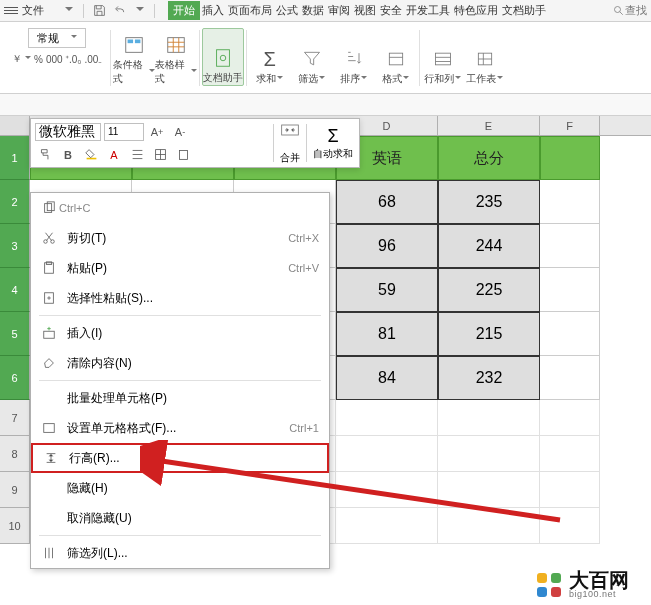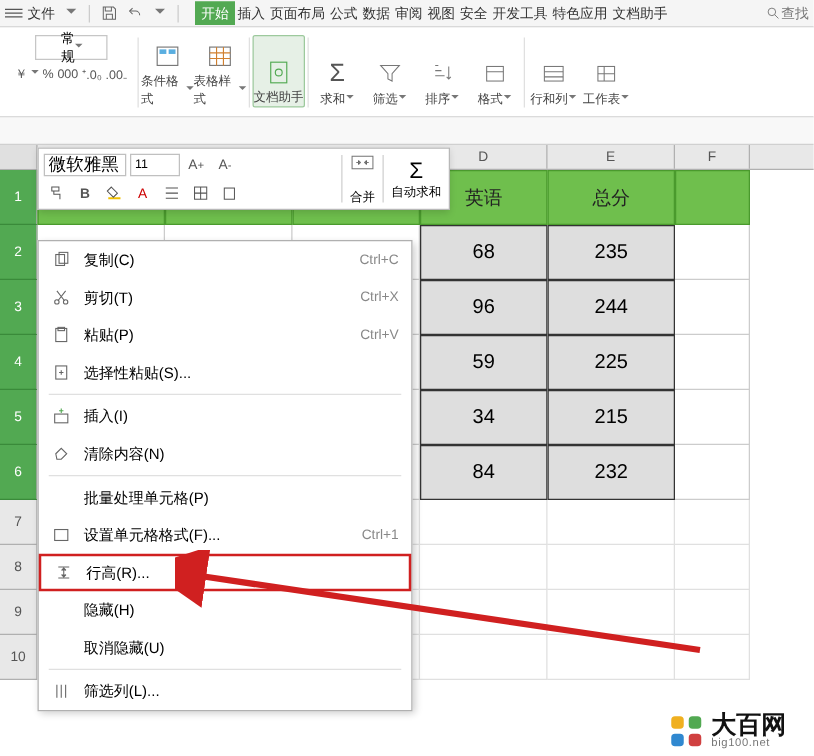--- a/index.html
+++ b/index.html
@@ -2,34 +2,34 @@
 <html><head>
   <meta charset="utf-8">
   <style>
     * { box-sizing: border-box; margin: 0; padding: 0; font-family: "Microsoft YaHei", sans-serif; }
     body { width: 651px; height: 605px; background: #fff; position: relative; overflow: hidden; }
 
     
     .menu-bar { display: flex; align-items: center; height: 22px; background: #f5f5f5; font-size: 11px; color: #333; padding: 0 4px; border-bottom: 1px solid #d0d0d0; }
     .menu-bar .hamburger { width: 14px; display: flex; flex-direction: column; gap: 2px; margin-right: 4px; }
     .menu-bar .hamburger span { height: 1px; background: #555; }
-    .menu-bar .file-menu { margin-right: 4px; }
+    .menu-bar .file-menu { margin-right: 16px; }
     .menu-bar .dropdown-caret { border: 4px solid transparent; border-top-color: #777; margin: 0 5px; display: inline-block; }
     .menu-bar .divider { width: 1px; height: 14px; background: #ccc; margin: 0 5px; }
     .menu-bar .icon-btn { padding: 0 4px; color: #666; cursor: pointer; }
     .menu-bar .tabs { display: flex; margin-left: 8px; }
     .menu-bar .tab { padding: 2px 2px; cursor: pointer; }
     .menu-bar .tab.active { background: #52a952; color: #fff; padding: 2px 5px; }
     .menu-bar .search { margin-left: auto; display: flex; align-items: center; color: #777; }
 
     
     .ribbon { display: flex; align-items: flex-start; background: #fff; border-bottom: 1px solid #d0d0d0; height: 72px; padding: 6px 6px 0; }
     .ribbon-group { display: flex; flex-direction: column; align-items: center; padding: 0 6px; height: 66px; justify-content: flex-start; }
     .ribbon-sep { width: 1px; height: 56px; background: #e0e0e0; margin: 2px 2px 0; }
-    .ribbon .style-select { width: 58px; height: 20px; border: 1px solid #c6c6c6; font-size: 11px; padding: 0 20px; display: flex; align-items: center; justify-content: space-between; background: #fff; }
+    .ribbon .style-select { width: 58px; height: 20px; border: 1px solid #c6c6c6; font-size: 11px; padding: 0 8px; display: flex; align-items: center; justify-content: space-between; background: #fff; }
     .ribbon .cur-row { display: flex; align-items: center; gap: 3px; margin-top: 4px; }
     .ribbon .cur-row span { font-size: 10px; color: #555; }
     .ribbon .caret-s { border: 3px solid transparent; border-top-color: #777; display: inline-block; }
     .big-btn { display: flex; flex-direction: column; align-items: center; justify-content: flex-end; gap: 1px; height: 58px; width: 42px; cursor: pointer; padding-top: 4px; }
     .big-btn.active { background: #e6f0e6; border: 1px solid #9dc99d; border-radius: 2px; }
     .big-btn .bi { width: 24px; height: 24px; display: flex; align-items: center; justify-content: center; color: #555; }
     .big-btn .bl { font-size: 10px; color: #444; display: flex; align-items: center; gap: 1px; }
     svg { display: block; }
 
     
@@ -297,21 +297,21 @@
         <div class="cell"></div>
       <div class="cell filled">59</div>
       <div class="cell filled">225</div>
       <div class="cell"></div>
     </div>
     <div class="row data-row">
       <div class="rh sel">5</div>
       <div class="cell"></div>
         <div class="cell"></div>
         <div class="cell"></div>
-      <div class="cell filled">34</div>
+      <div class="cell filled">81</div>
       <div class="cell filled">215</div>
       <div class="cell"></div>
     </div>
     <div class="row data-row">
       <div class="rh sel">6</div>
       <div class="cell"></div>
         <div class="cell"></div>
         <div class="cell"></div>
       <div class="cell filled">84</div>
       <div class="cell filled">232</div>
@@ -422,21 +422,20 @@
 </div>
 
 <div class="ctx-menu">
   <div class="ctx-item">
     <span class="ci-icon">
         <svg width="14" height="14" viewBox="0 0 16 16">
           <rect x="3" y="3" width="8" height="10" fill="none" stroke="currentColor"></rect>
           <rect x="6" y="1" width="8" height="10" fill="none" stroke="currentColor"></rect>
         </svg>
       </span>
-    <span class="ci-label">复制(C)</span>
     <span class="ci-shortcut">Ctrl+C</span>
   </div>
   <div class="ctx-item">
     <span class="ci-icon">
         <svg width="14" height="14" viewBox="0 0 16 16">
           <circle cx="4" cy="12" r="2" fill="none" stroke="currentColor"></circle>
           <circle cx="12" cy="12" r="2" fill="none" stroke="currentColor"></circle>
           <path stroke="currentColor" d="M5 11L12 2M11 11L4 2"></path>
         </svg>
       </span>

